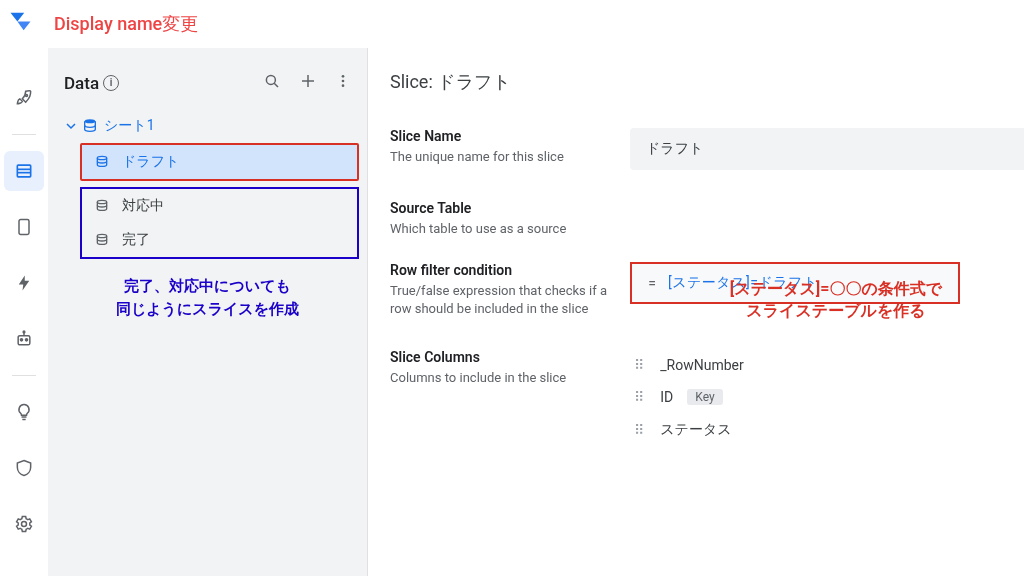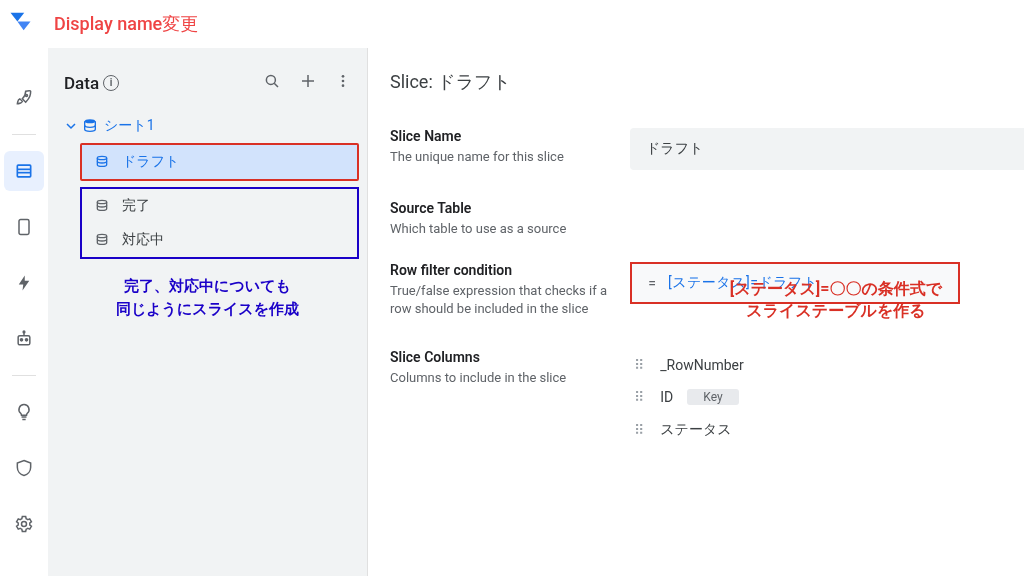--- a/index.html
+++ b/index.html
@@ -212,21 +212,21 @@
     font-size: 14px;
   }
   .col-row .drag {
     color: #9aa0a6;
     letter-spacing: 2px;
   }
   .key-badge {
     background: #e8eaed;
     color: #5f6368;
     font-size: 12px;
-    padding: 1px 16px;
+    padding: 1px 8px;
     border-radius: 3px;
   }
 
   
   .annot-blue {
     color: #1a00c8;
     font-weight: 700;
     text-align: center;
     font-size: 15px;
     line-height: 1.5;
@@ -373,29 +373,29 @@
           </svg>
           <span>ドラフト</span>
         </div>
         <div class="slice-box">
           <div class="slice-row">
             <svg width="16" height="16" viewBox="0 0 24 24" fill="none" stroke="#5f6368" stroke-width="2">
               <ellipse cx="12" cy="6" rx="7" ry="2.5"></ellipse>
               <path d="M5 6v5c0 1.4 3.1 2.5 7 2.5s7-1.1 7-2.5V6"></path>
               <path d="M5 11v5c0 1.4 3.1 2.5 7 2.5s7-1.1 7-2.5v-5"></path>
             </svg>
-            <span>完了</span>
+            <span>対応中</span>
           </div>
           <div class="slice-row">
             <svg width="16" height="16" viewBox="0 0 24 24" fill="none" stroke="#5f6368" stroke-width="2">
               <ellipse cx="12" cy="6" rx="7" ry="2.5"></ellipse>
               <path d="M5 6v5c0 1.4 3.1 2.5 7 2.5s7-1.1 7-2.5V6"></path>
               <path d="M5 11v5c0 1.4 3.1 2.5 7 2.5s7-1.1 7-2.5v-5"></path>
             </svg>
-            <span>対応中</span>
+            <span>完了</span>
           </div>
         </div>
       </div>
     </div>
 
     <div class="annot-blue" style="white-space:pre-line">完了、対応中についても
 同じようにスライスを作成</div>
   </div>
 
   <div class="main" style="position:relative">

